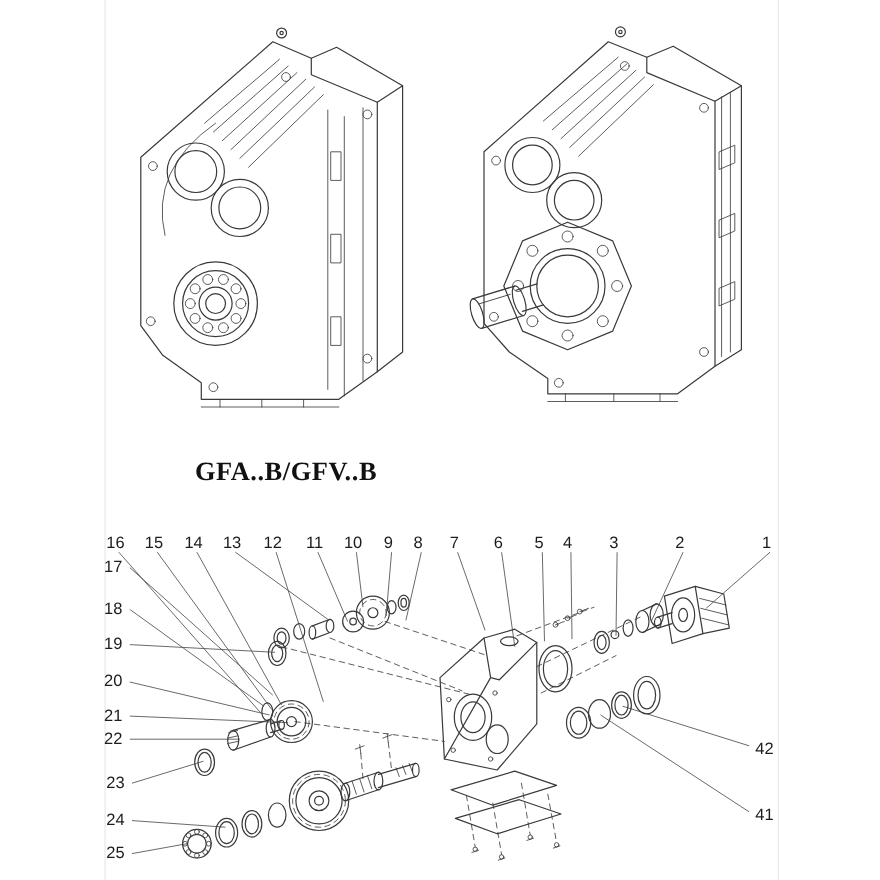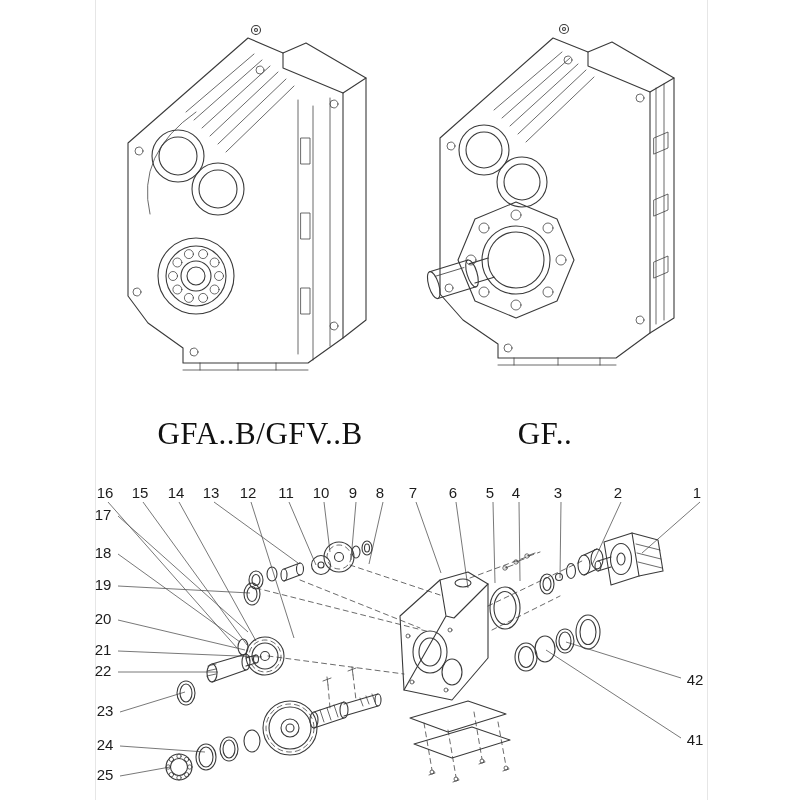--- a/index.html
+++ b/index.html
@@ -4,22 +4,22 @@
 <style>
   html,body{margin:0;padding:0;background:#ffffff;}
   .page{position:relative;width:800px;height:800px;background:#ffffff;overflow:hidden;
         font-family:"Liberation Sans",sans-serif;}
   .page-edge{position:absolute;top:0;bottom:0;width:1px;background:#e6e6e6;}
   .edge-left{left:95px;}
   .edge-right{left:707px;}
   .model-figure{position:absolute;margin:0;}
   .fig-left{left:108px;top:8px;}
   .fig-right{left:418px;top:8px;}
-  .model-label{position:absolute;font-family:"Liberation Serif",serif;font-weight:normal;
-               font-size:31px;color:#111;text-align:center;letter-spacing:.5px;}
+  .model-label{position:absolute;font-family:"Liberation Serif",serif;font-weight:bold;
+               font-size:24px;color:#111;text-align:center;letter-spacing:.5px;}
   .label-left{left:110px;top:416px;width:300px;}
   .label-right{left:445px;top:416px;width:200px;}
   .exploded-wrap{position:absolute;left:0;top:460px;width:656px;height:340px;}
   svg{display:block;}
   .ln{stroke:#3a3a3a;fill:none;stroke-width:1.1;stroke-linecap:round;stroke-linejoin:round;}
   .thin{stroke-width:0.75;}
   .dash{stroke-dasharray:5 4;stroke-width:0.75;}
   .leader{stroke:#555;fill:none;stroke-width:0.8;}
   .pn{font-size:15px;fill:#1c1c1c;font-family:"Liberation Sans",sans-serif;text-anchor:middle;}
 </style>
@@ -135,21 +135,20 @@
             <circle cx="222" cy="312" r="4"></circle>
           <circle cx="90" cy="340" r="4"></circle>
             <circle cx="31" cy="280" r="4"></circle>
         </g>
         <path class="thin" d="M80 357 L198 357 M96 350 L96 357 M140 350 L140 357 M182 350 L182 357"></path>
       </g>
     </svg>
   </figure>
 
   <div class="model-label label-left">GFA..B/GFV..B</div>
-  <div class="model-label label-right">GF..</div>
 
   <div class="exploded-wrap">
     <svg viewBox="0 0 800 340" width="800" height="340">
 
       <g class="leader">
         <path d="M108 42 L237 188"></path>
           <path d="M143 42 L247 185"></path>
           <path d="M179 42 L256 181"></path>
         <path d="M214 42 L298 103"></path>
           <path d="M251 42 L294 178"></path>

